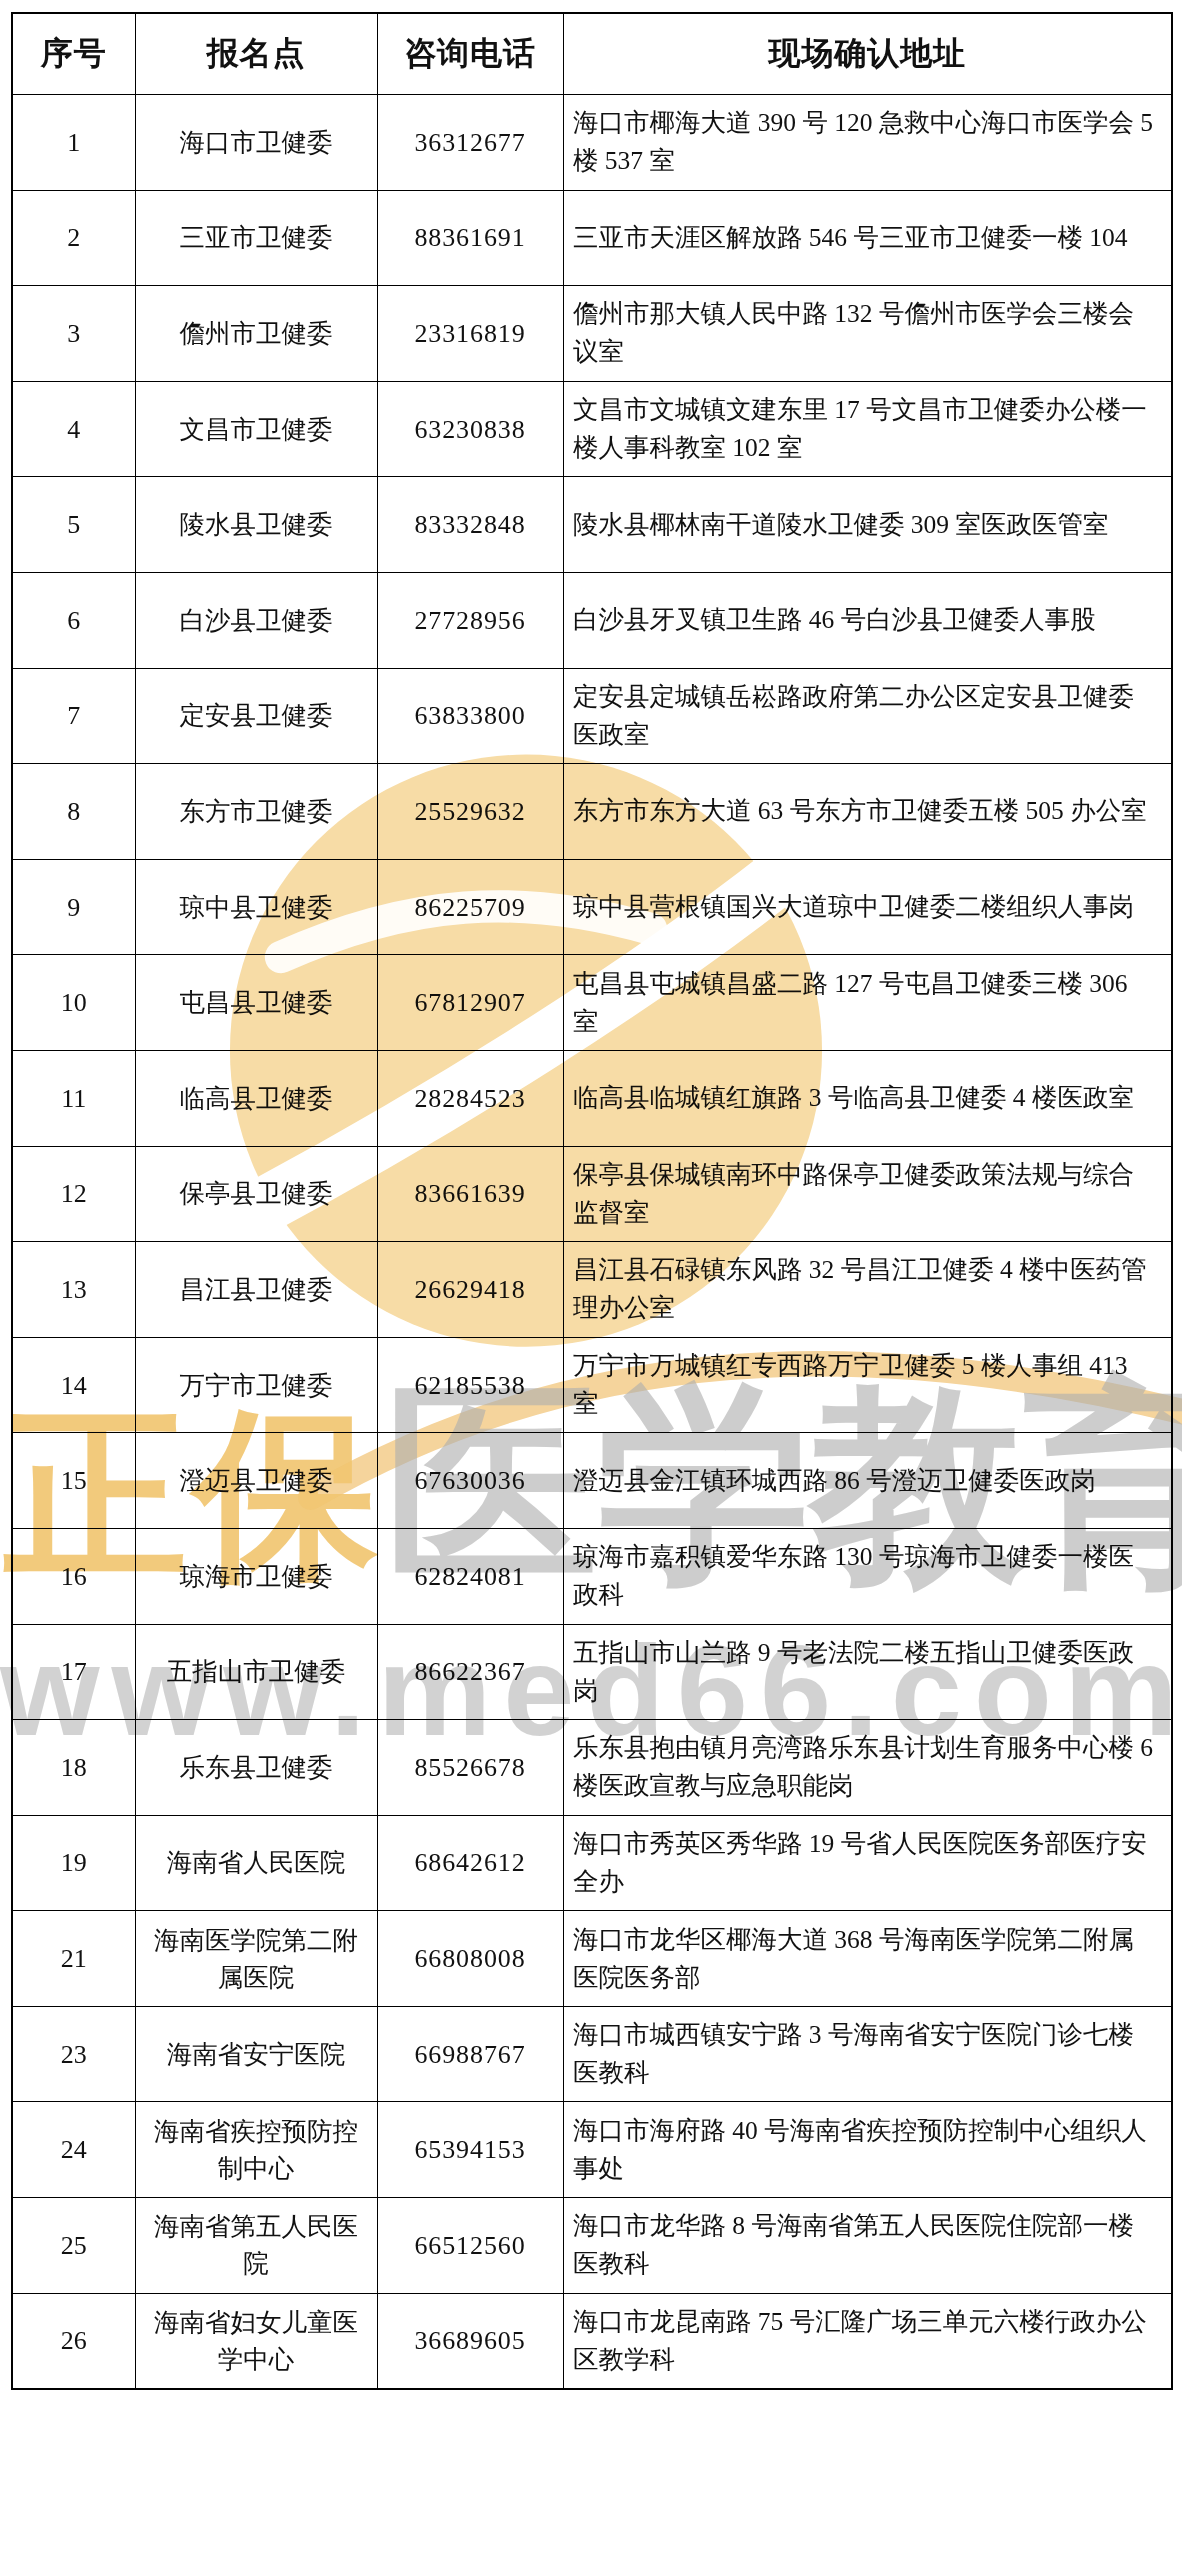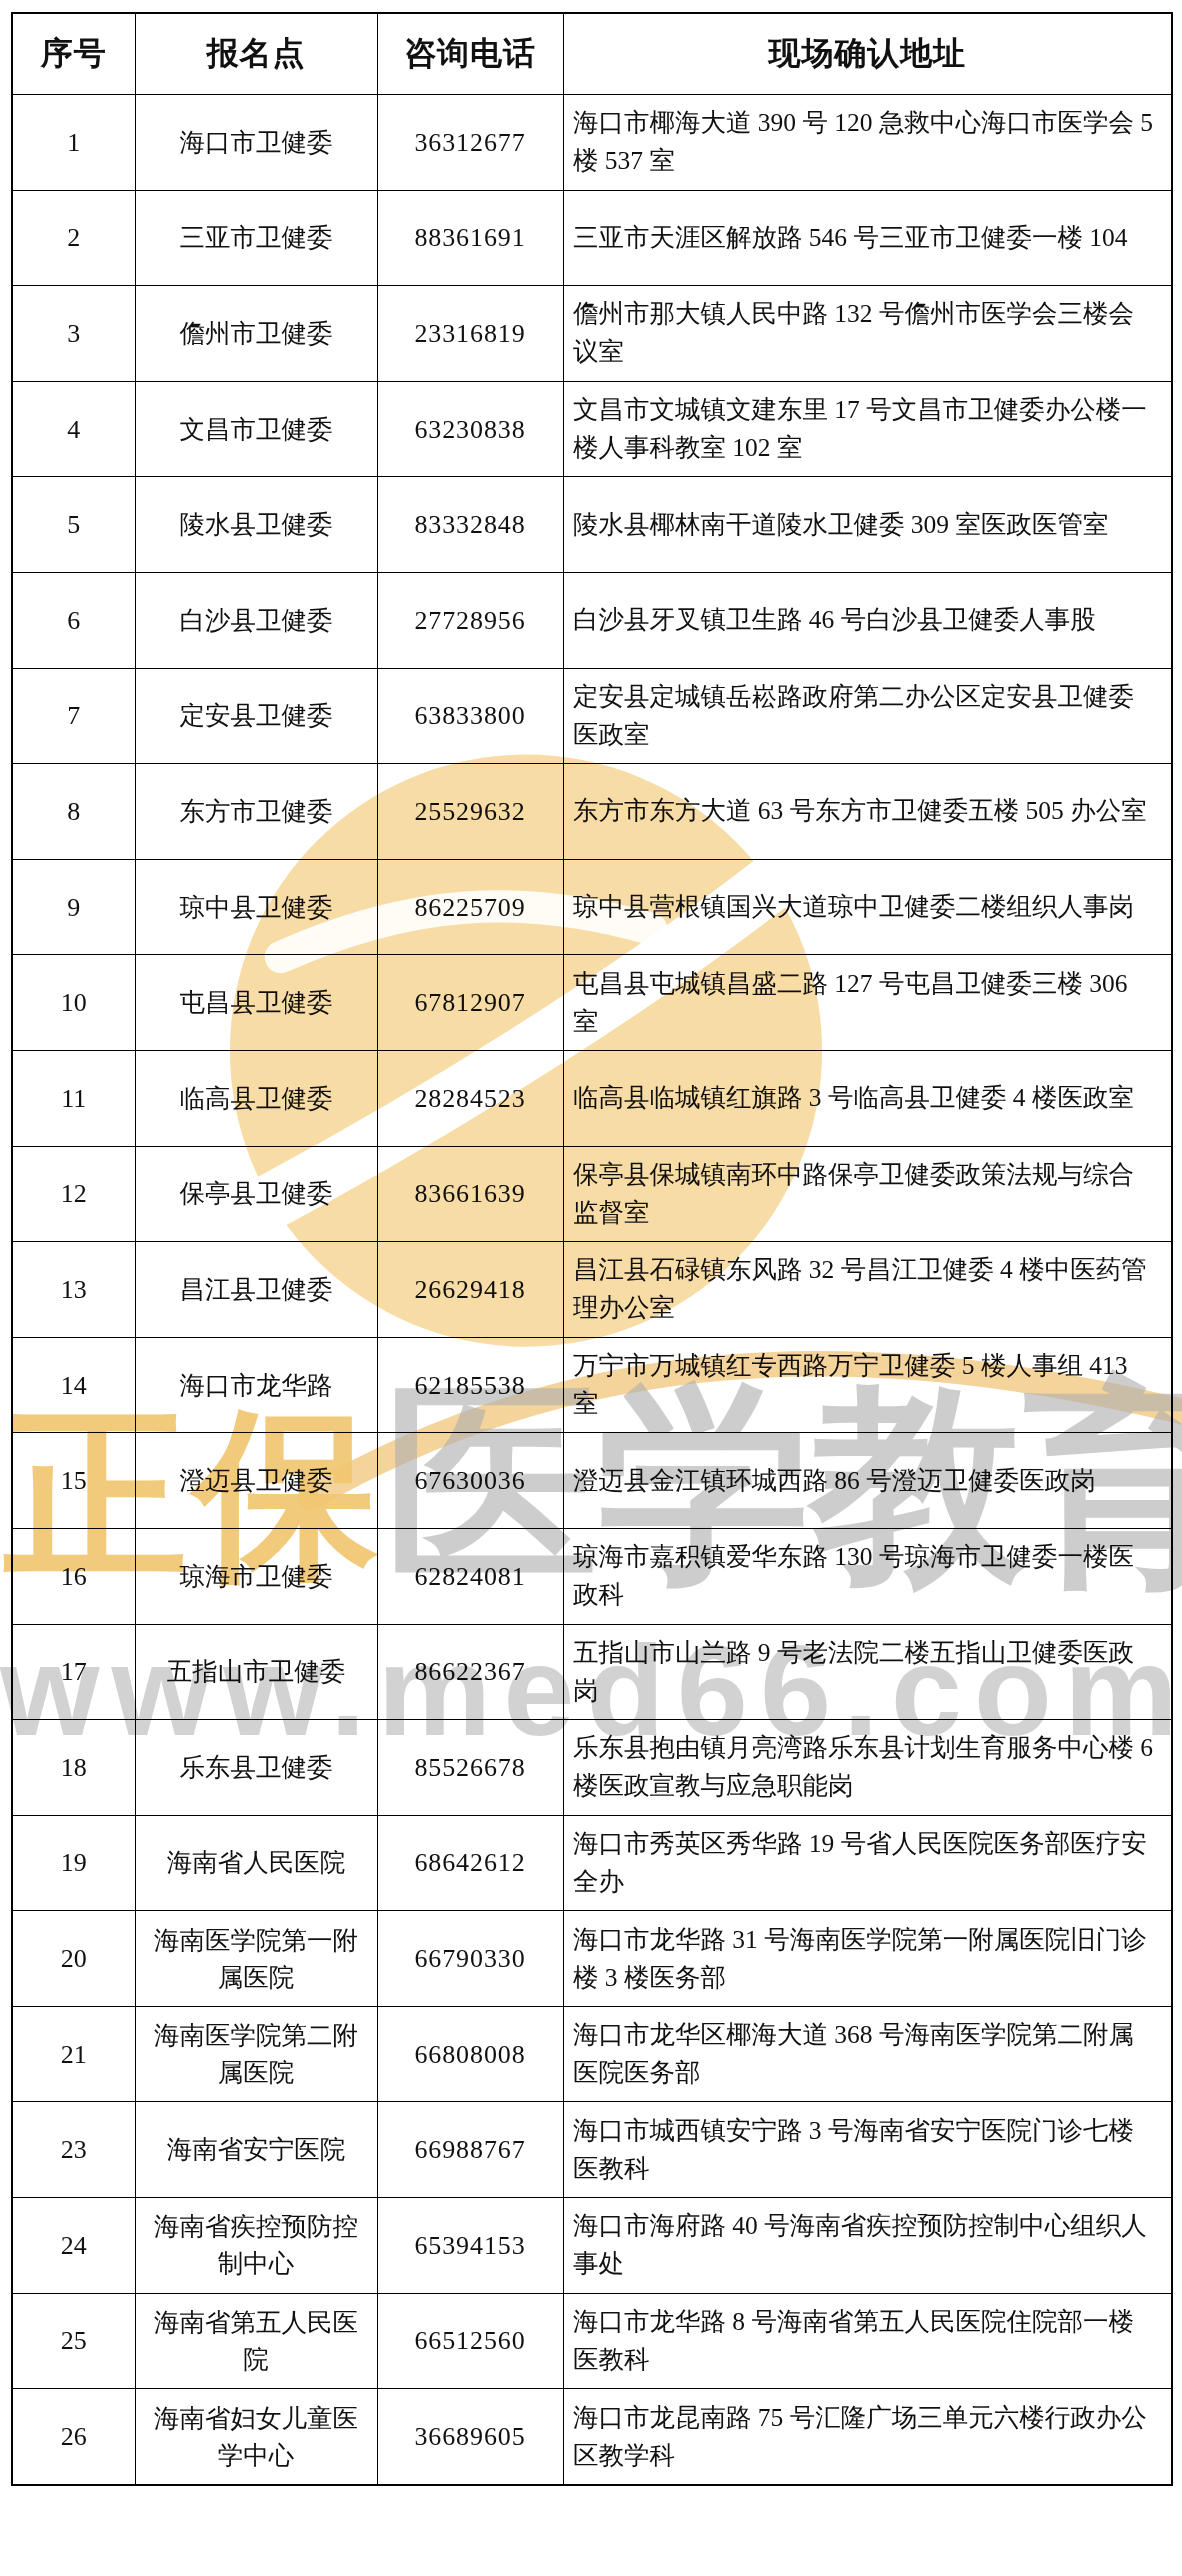--- a/index.html
+++ b/index.html
@@ -181,21 +181,21 @@
           <td class="address">保亭县保城镇南环中路保亭卫健委政策法规与综合监督室</td>
         </tr>
         <tr>
           <td class="no">13</td>
           <td class="site">昌江县卫健委</td>
           <td class="phone">26629418</td>
           <td class="address">昌江县石碌镇东风路 32 号昌江卫健委 4 楼中医药管理办公室</td>
         </tr>
         <tr>
           <td class="no">14</td>
-          <td class="site">海口市龙华路</td>
+          <td class="site">万宁市卫健委</td>
           <td class="phone">62185538</td>
           <td class="address">万宁市万城镇红专西路万宁卫健委 5 楼人事组 413 室</td>
         </tr>
         <tr>
           <td class="no">15</td>
           <td class="site">澄迈县卫健委</td>
           <td class="phone">67630036</td>
           <td class="address">澄迈县金江镇环城西路 86 号澄迈卫健委医政岗</td>
         </tr>
         <tr>
@@ -214,26 +214,20 @@
           <td class="no">18</td>
           <td class="site">乐东县卫健委</td>
           <td class="phone">85526678</td>
           <td class="address">乐东县抱由镇月亮湾路乐东县计划生育服务中心楼 6 楼医政宣教与应急职能岗</td>
         </tr>
         <tr>
           <td class="no">19</td>
           <td class="site">海南省人民医院</td>
           <td class="phone">68642612</td>
           <td class="address">海口市秀英区秀华路 19 号省人民医院医务部医疗安全办</td>
-        </tr>
-        <tr>
-          <td class="no">20</td>
-          <td class="site">海南医学院第一附属医院</td>
-          <td class="phone">66790330</td>
-          <td class="address">海口市龙华路 31 号海南医学院第一附属医院旧门诊楼 3 楼医务部</td>
         </tr>
         <tr>
           <td class="no">21</td>
           <td class="site">海南医学院第二附属医院</td>
           <td class="phone">66808008</td>
           <td class="address">海口市龙华区椰海大道 368 号海南医学院第二附属医院医务部</td>
         </tr>
         <tr>
           <td class="no">23</td>
           <td class="site">海南省安宁医院</td>

